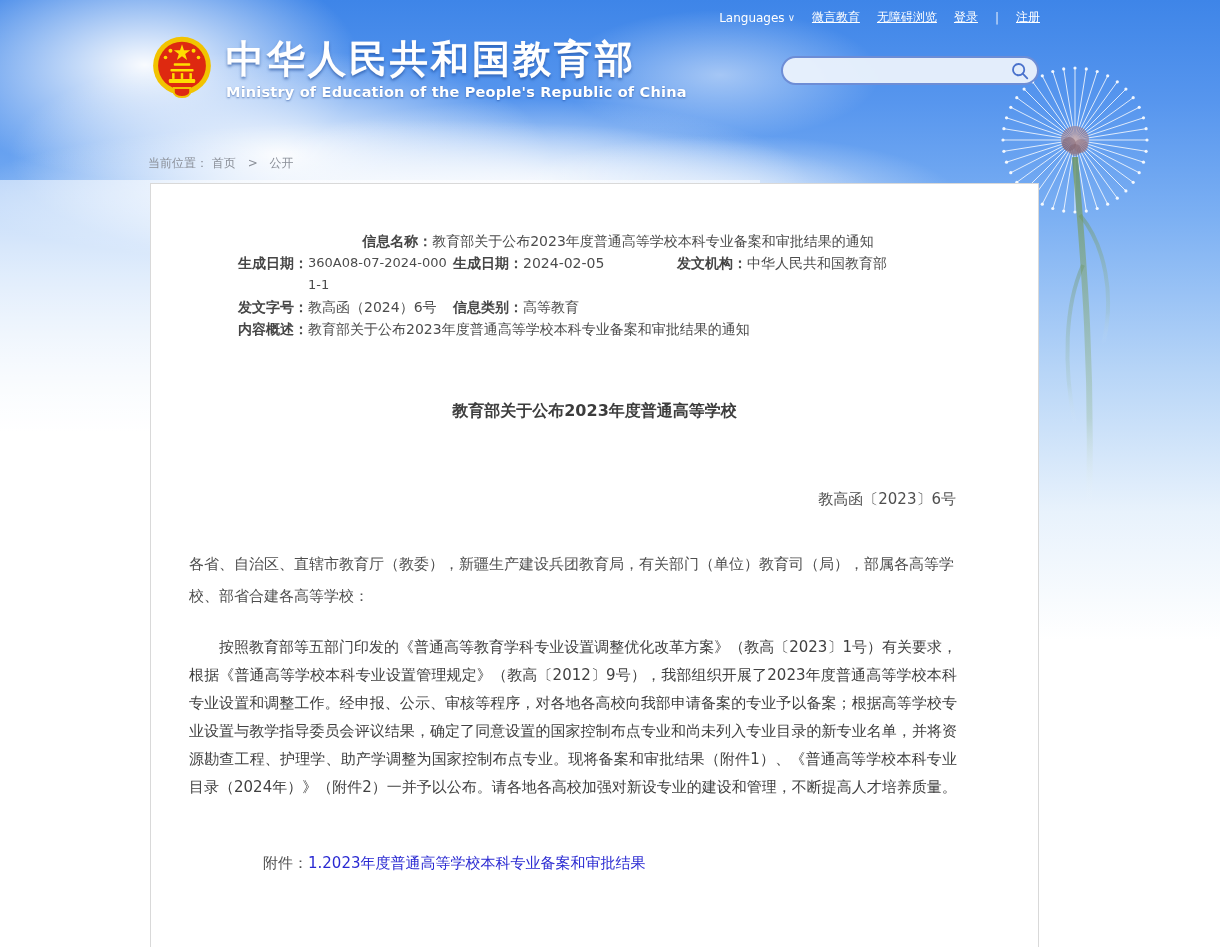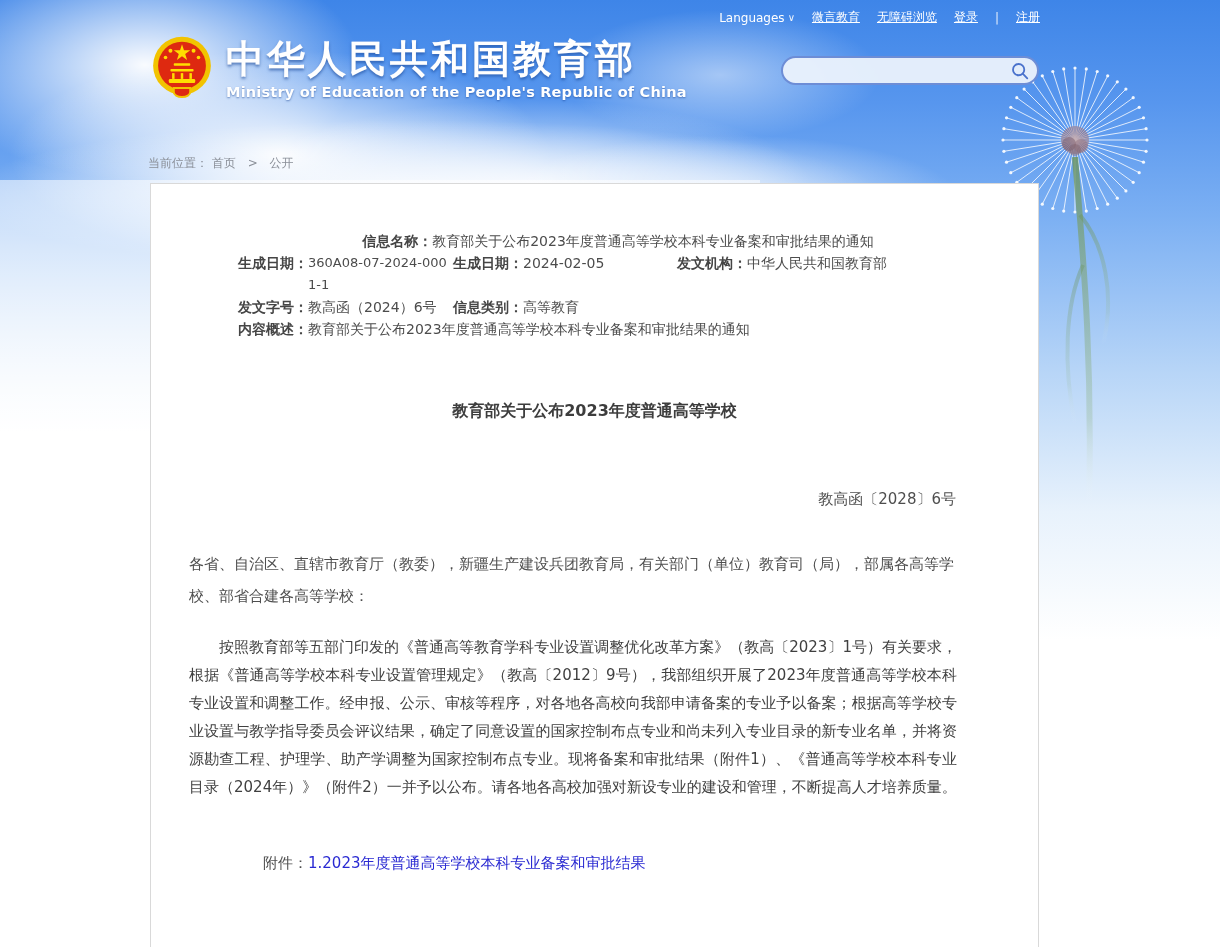--- a/index.html
+++ b/index.html
@@ -278,21 +278,21 @@
       </div>
       <div class="m-abs m-summary">
         <b>内容概述：</b><span>教育部关于公布2023年度普通高等学校本科专业备案和审批结果的通知</span>
       </div>
     </div>
 
     <div class="doc-title">
       <div>教育部关于公布2023年度普通高等学校</div>
     </div>
 
-    <div class="doc-num">教高函〔2028〕6号</div>
+    <div class="doc-num">教高函〔2023〕6号</div>
 
     <div class="salutation">各省、自治区、直辖市教育厅（教委），新疆生产建设兵团教育局，有关部门（单位）教育司（局），部属各高等学校、部省合建各高等学校：</div>
 
     <div class="body-para">按照教育部等五部门印发的《普通高等教育学科专业设置调整优化改革方案》（教高〔2023〕1号）有关要求，根据《普通高等学校本科专业设置管理规定》（教高〔2012〕9号），我部组织开展了2023年度普通高等学校本科专业设置和调整工作。经申报、公示、审核等程序，对各地各高校向我部申请备案的专业予以备案；根据高等学校专业设置与教学指导委员会评议结果，确定了同意设置的国家控制布点专业和尚未列入专业目录的新专业名单，并将资源勘查工程、护理学、助产学调整为国家控制布点专业。现将备案和审批结果（附件1）、《普通高等学校本科专业目录（2024年）》（附件2）一并予以公布。请各地各高校加强对新设专业的建设和管理，不断提高人才培养质量。</div>
 
     <div class="attachments">
       <div class="att-line1">
         <span>附件：</span><a>1.2023年度普通高等学校本科专业备案和审批结果</a>
       </div>
     </div>

